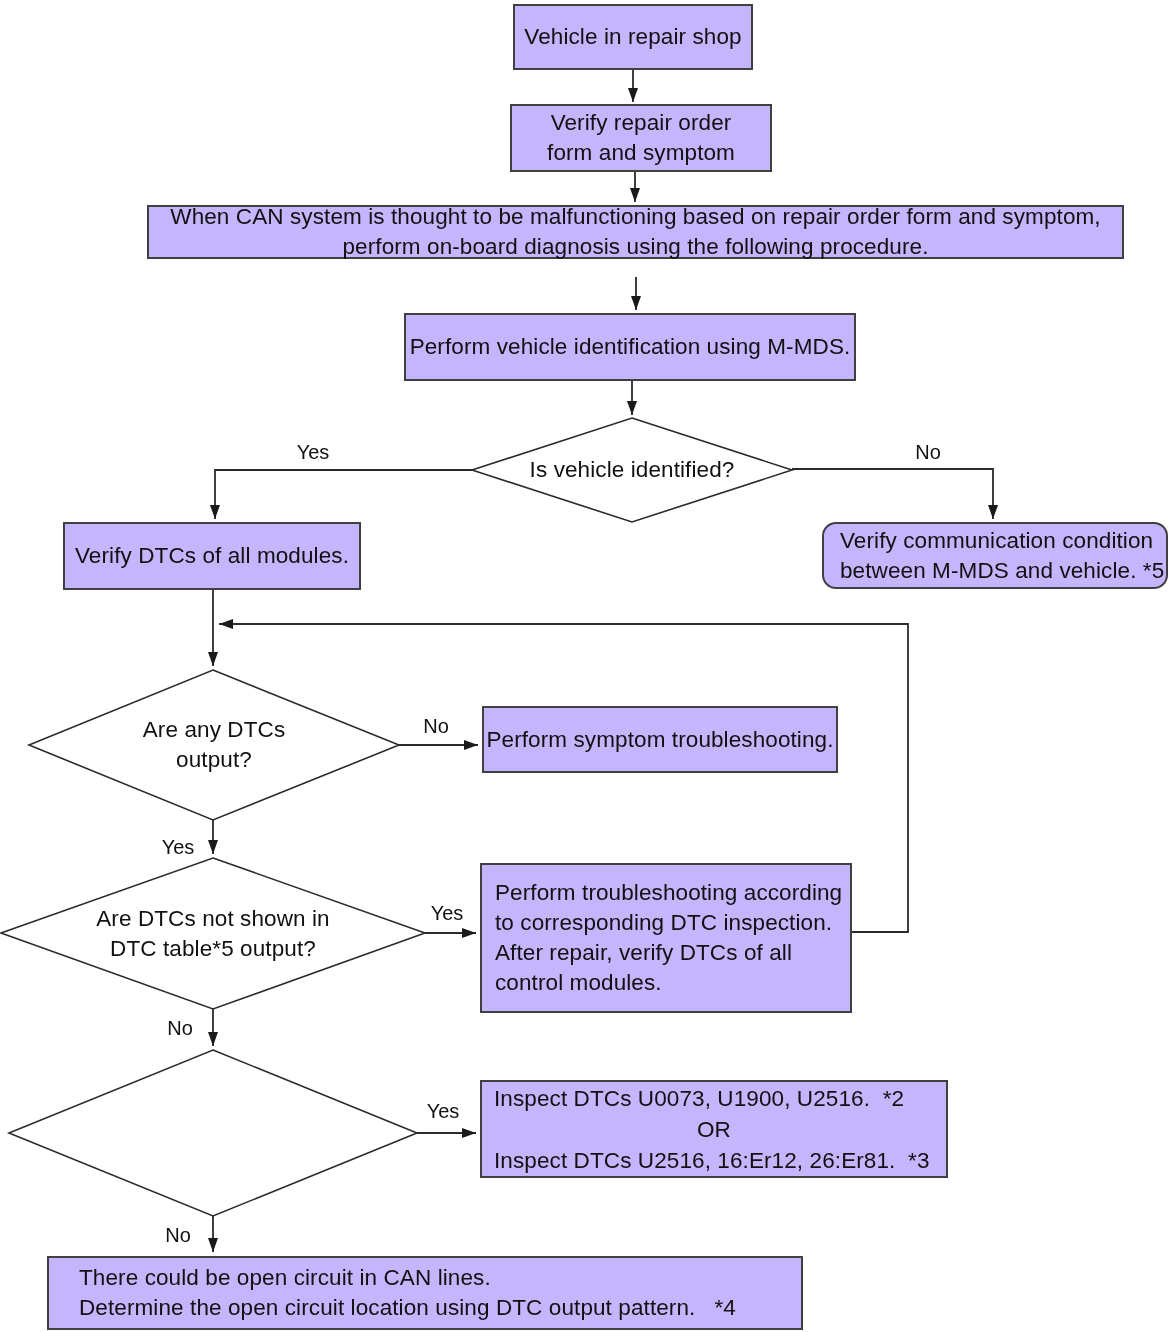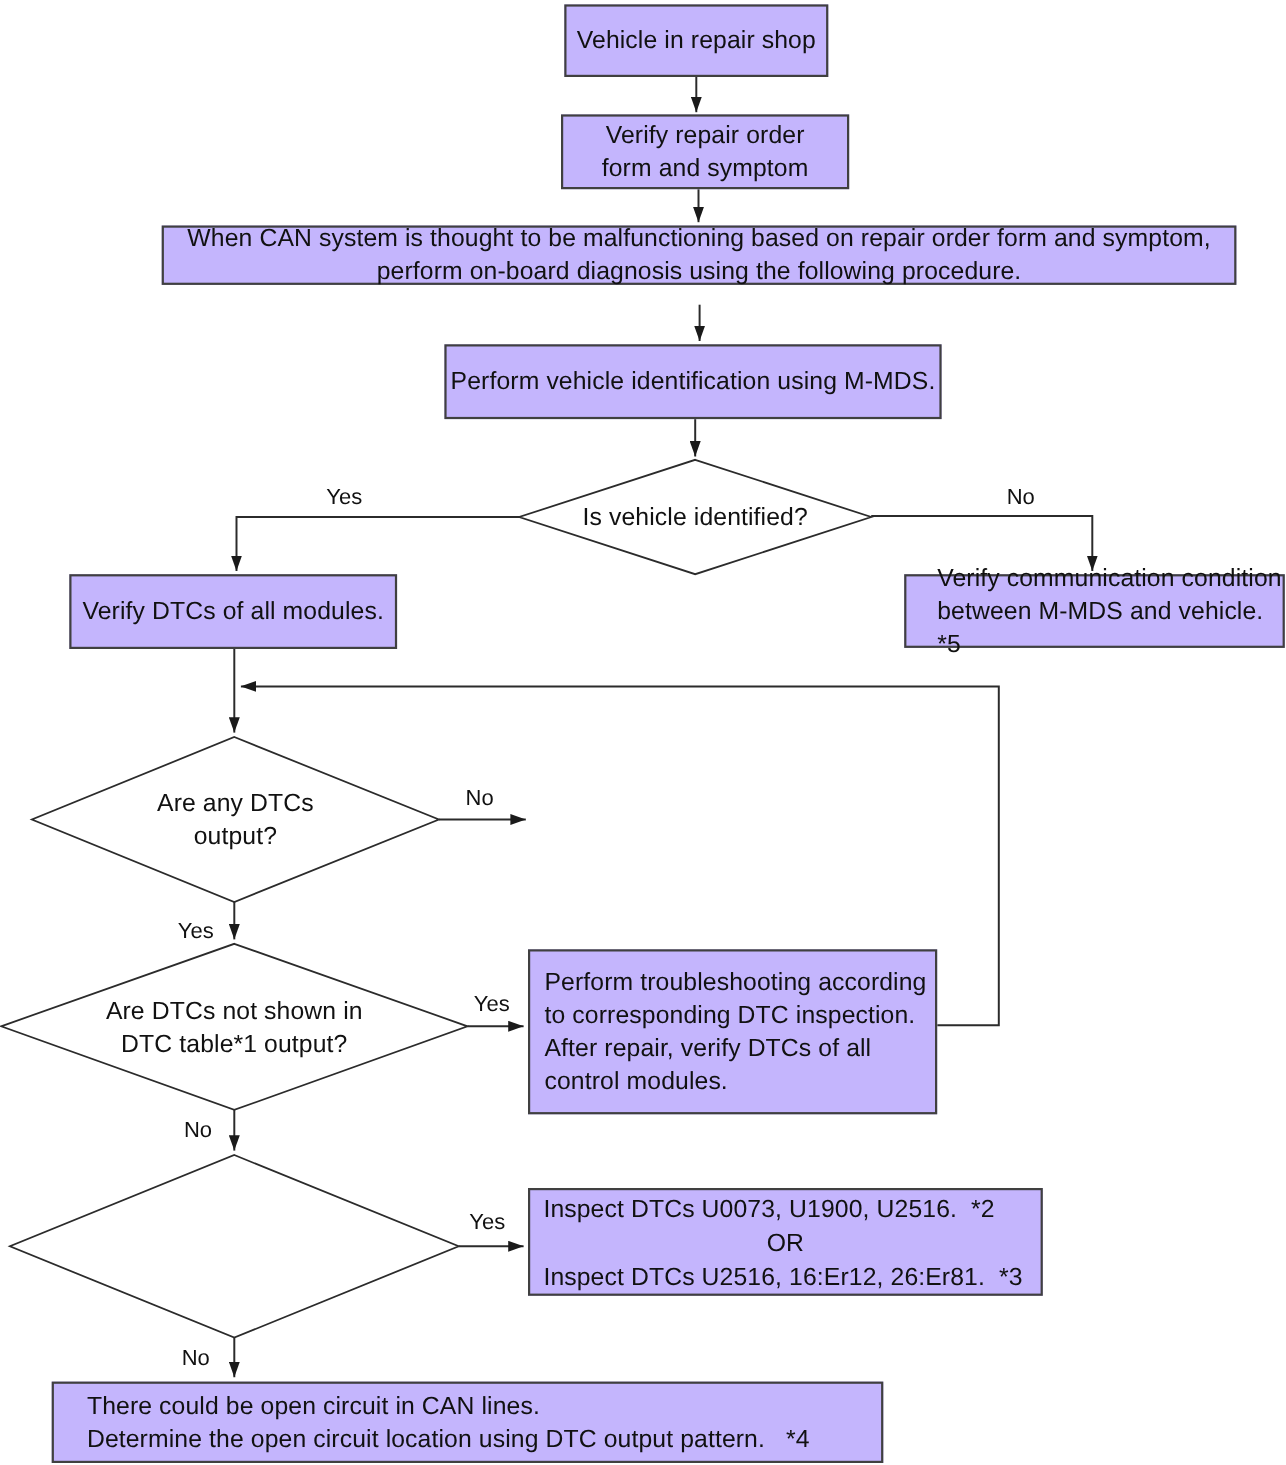--- a/index.html
+++ b/index.html
@@ -111,23 +111,24 @@
   <div class="node" style="left:510px; top:104px; width:262px; height:68px;">Verify repair order
 form and symptom</div>
 
   <div class="node" style="left:147px; top:205px; width:977px; height:54px;">When CAN system is thought to be malfunctioning based on repair order form and symptom,
 perform on-board diagnosis using the following procedure.</div>
 
   <div class="node" style="left:404px; top:313px; width:452px; height:68px;">Perform vehicle identification using M-MDS.</div>
 
   <div class="node" style="left:63px; top:522px; width:298px; height:68px;">Verify DTCs of all modules.</div>
 
-  <div class="node align-left" style="left:822px; top:522px; width:346px; height:67px; padding-left:28px;">Verify communication condition
+  <div class="node align-left" style="left:822px; top:522px; width:346px; height:67px; padding-left:16px;border-radius:14px;">Verify communication condition
 between M-MDS and vehicle. *5</div>
 
+  <div class="node" style="left:482px; top:706px; width:356px; height:67px;">Perform symptom troubleshooting.</div>
 
   <div class="node align-left" style="left:480px; top:863px; width:372px; height:150px; padding-left:13px;">Perform troubleshooting according
 to corresponding DTC inspection.
 After repair, verify DTCs of all
 control modules.</div>
 
   <div class="node align-left" style="left:480px; top:1080px; width:468px; height:98px; padding:4px 12px; line-height:31px;">
     <div class="sub-line">Inspect DTCs U0073, U1900, U2516.  *2</div>
     <div class="sub-line centered">OR</div>
     <div class="sub-line">Inspect DTCs U2516, 16:Er12, 26:Er81.  *3</div>
@@ -135,21 +136,21 @@
 
   <div class="node align-left" style="left:47px; top:1256px; width:756px; height:74px; padding-left:30px;">There could be open circuit in CAN lines.
 Determine the open circuit location using DTC output pattern.   *4</div>
 
   <div class="diamond-label" style="left:472px; top:418px; width:320px; height:104px;">Is vehicle identified?</div>
 
   <div class="diamond-label" style="left:29px; top:670px; width:370px; height:150px;">Are any DTCs
 output?</div>
 
   <div class="diamond-label" style="left:1px; top:858px; width:424px; height:151px;">Are DTCs not shown in
-DTC table*1 output?</div>
+DTC table*5 output?</div>
 
 
   <div class="edge-label" style="left:313px; top:452px;">Yes</div>
 
   <div class="edge-label" style="left:928px; top:452px;">No</div>
 
   <div class="edge-label" style="left:436px; top:726px;">No</div>
 
   <div class="edge-label" style="left:178px; top:847px;">Yes</div>
 

